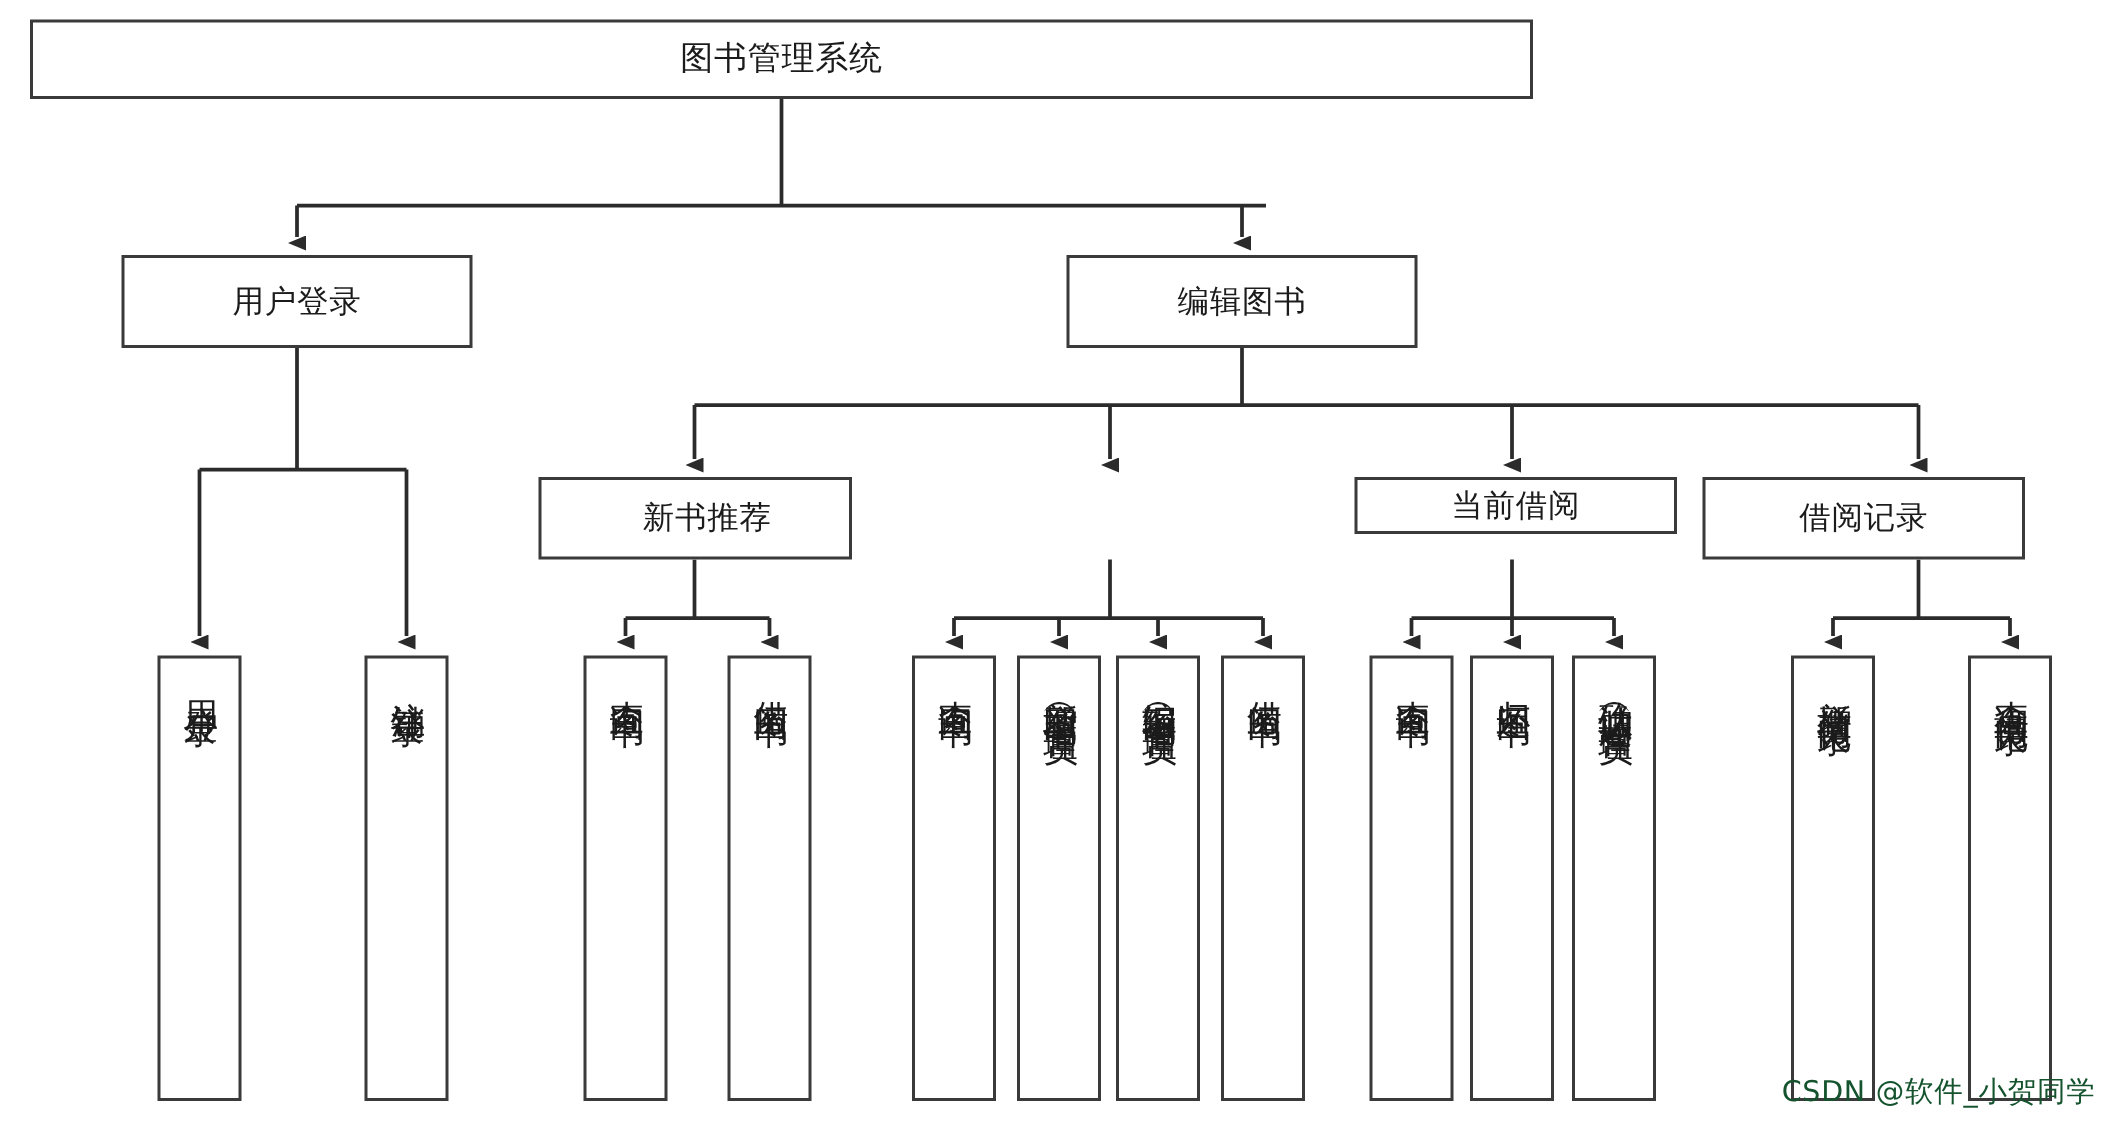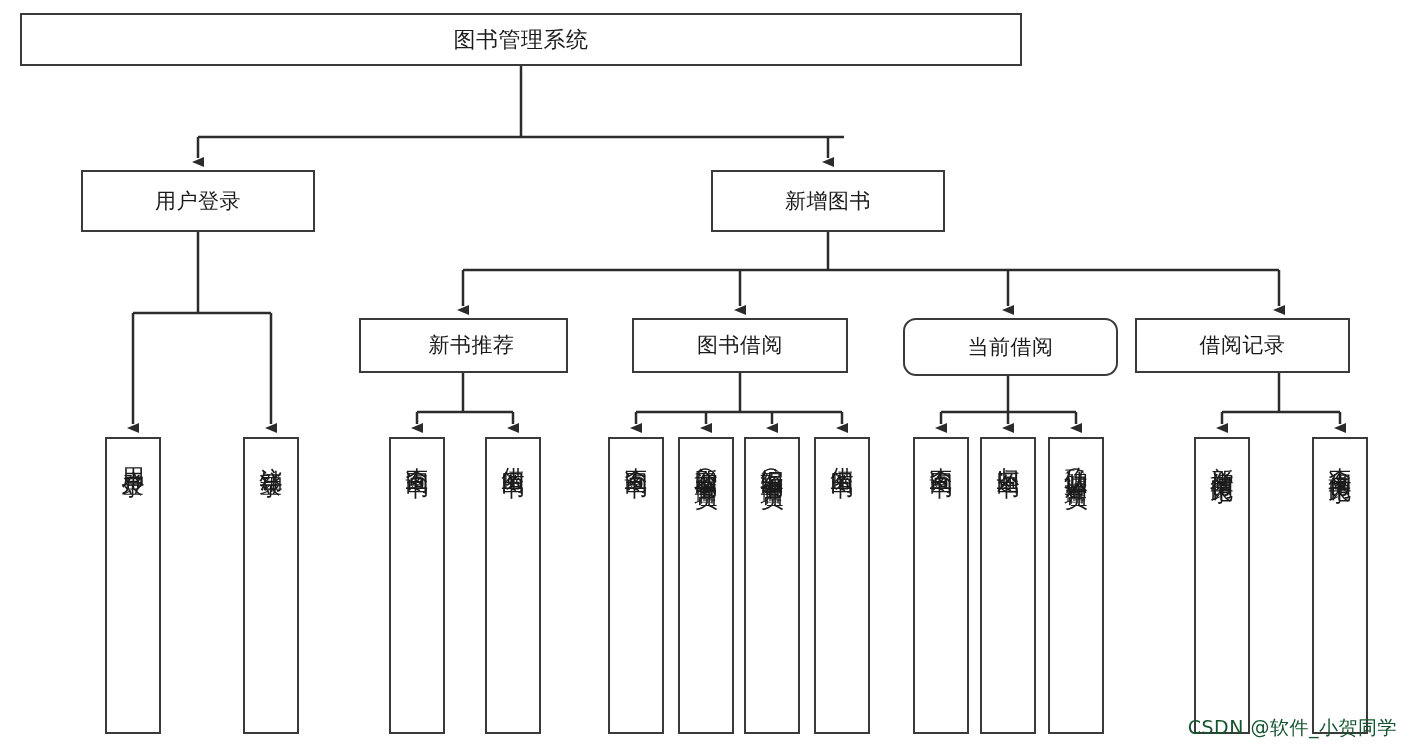--- a/index.html
+++ b/index.html
@@ -124,30 +124,27 @@
   </svg>
 
   <div class="node root" style="left:20px; top:13px; width:1002px; height:53px;">
     <span class="node-label">图书管理系统</span>
   </div>
 
   <div class="node" style="left:81px; top:170px; width:234px; height:62px;">
     <span class="node-label">用户登录</span>
   </div>
   <div class="node" style="left:711px; top:170px; width:234px; height:62px;">
-    <span class="node-label">新增图书</span>
+    <span class="node-label">编辑图书</span>
   </div>
 
   <div class="node" style="left:359px; top:318px; width:209px; height:55px;padding-left:16px;">
     <span class="node-label">新书推荐</span>
   </div>
-  <div class="node" style="left:632px; top:318px; width:216px; height:55px;">
-    <span class="node-label">图书借阅</span>
-  </div>
-  <div class="node" style="left:903px; top:318px; width:215px; height:58px;border-radius:13px;">
+  <div class="node" style="left:903px; top:318px; width:215px; height:38px;">
     <span class="node-label">当前借阅</span>
   </div>
   <div class="node" style="left:1135px; top:318px; width:215px; height:55px;">
     <span class="node-label">借阅记录</span>
   </div>
 
   <div class="node leaf" style="left:105px; top:437px; width:56px; height:297px;">
     <span class="node-label">用户登录</span>
   </div>
   <div class="node leaf" style="left:243px; top:437px; width:56px; height:297px;">

